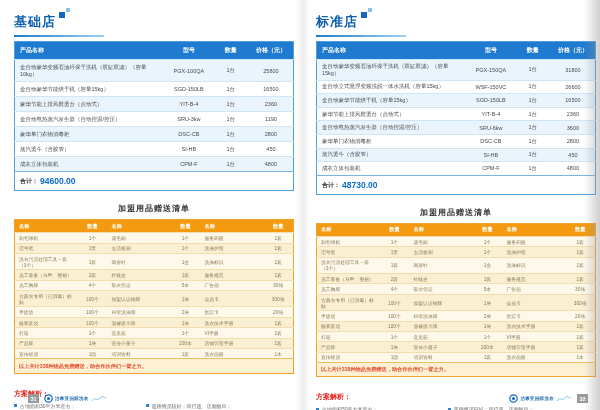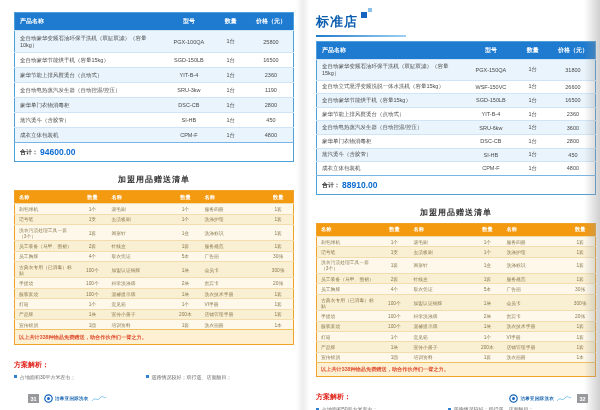--- a/index.html
+++ b/index.html
@@ -100,20 +100,27 @@
   .brand{display:flex;align-items:center;gap:2px;}
   .brand-text{font-size:4.5px;color:#1463ae;font-weight:bold;letter-spacing:0.3px;}
 </style>
 </head>
 <body>
 
 <div id="canvas">
 
   <div class="page" id="pageL">
     <div class="content">
+      <div class="title-row">
+        <span class="page-title">基础店</span><span class="accents">
+            <span class="sq1"></span>
+            <span class="sq2"></span>
+          </span>
+        <div class="title-line"></div>
+      </div>
 
       <table class="products">
         <thead>
           <tr>
 
           <th>产品名称</th>
               <th>型号</th>
               <th>数量</th>
               <th>价格（元）</th>
             </tr>
@@ -409,21 +416,21 @@
             <tr>
               <td>成衣立体包装机</td>
               <td>CPM-F</td>
               <td>1台</td>
               <td>4800</td>
             </tr>
           </tbody>
         <tfoot>
           <tr>
             <td colspan="4">
-              <span class="tot-label">合计：</span><span class="tot-value">88910.00</span>
+              <span class="tot-label">合计：</span><span class="tot-value">48730.00</span>
             </td>
           </tr>
         </tfoot>
       </table>
 
       <div class="gift-title">加盟用品赠送清单</div>
       <table class="gift">
         <thead>
           <tr>
 

